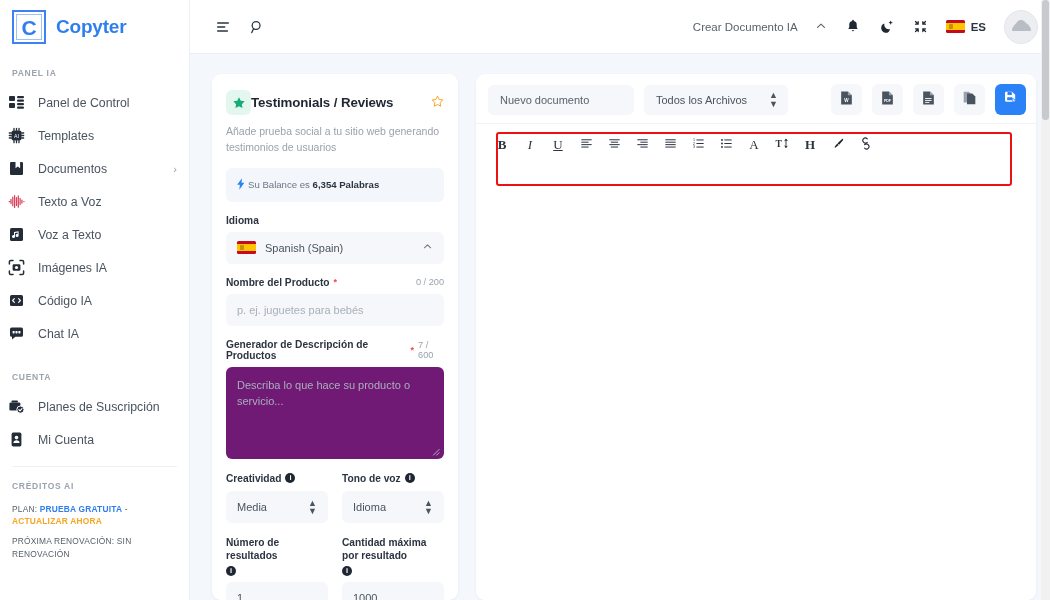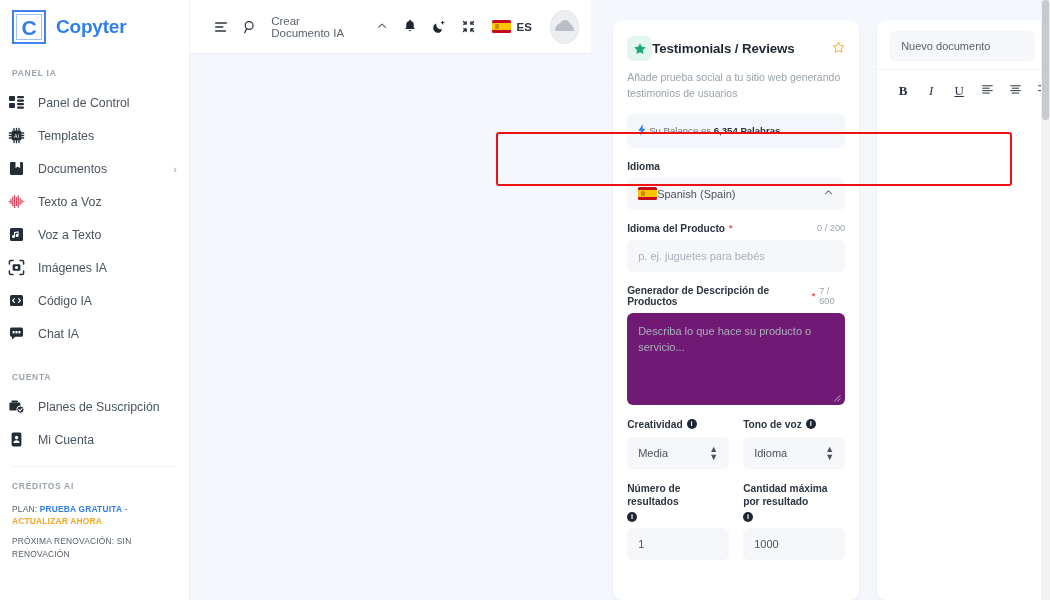--- a/index.html
+++ b/index.html
@@ -50,21 +50,21 @@
   .nav-caret { margin-left: auto; font-size: 11px; color: #99a1ab; }
   .side-divider { height: 1px; background: #edf0f4; margin: 10px 12px 0 12px; }
 
   .credits { padding: 4px 12px 0 12px; }
   .credit-line { font-size: 8.4px; color: #555e69; line-height: 1.45; letter-spacing: .2px; }
   .c-blue { color: #2f7ef0; font-weight: bold; }
   .c-orange { color: #f5a623; font-weight: bold; }
   .credit-line.second { margin-top: 8px; }
 
   
-  .main { flex: 1; display: flex; flex-direction: row; background: #f4f7fb; min-width: 0; }
+  .main { flex: 1; display: flex; flex-direction: column; background: #f4f7fb; min-width: 0; }
   .topbar {
     height: 54px; background: #fff; border-bottom: 1px solid #eceff3;
     display: flex; align-items: center; padding: 0 12px 0 18px; gap: 4px;
   }
   .tb-icon {
     width: 30px; height: 30px; display: flex; align-items: center; justify-content: center;
     cursor: pointer; border-radius: 5px; color: #2b3440;
   }
   .tb-spacer { flex: 1; }
   .tb-text { font-size: 11.5px; color: #5a626c; margin-right: 6px; }
@@ -118,21 +118,21 @@
 
   .f-label { font-size: 10.2px; font-weight: bold; color: #2b3440; margin-bottom: 6px; display: flex; align-items: center; gap: 4px; }
   .f-group { margin-top: 13px; }
   .req { color: #f0493e; font-size: 9px; }
   .counter { margin-left: auto; font-size: 9.2px; color: #9aa2ad; font-weight: normal; }
   .f-select, .f-input {
     width: 100%; background: #f5f7fa; border: none; border-radius: 6px;
     height: 32px; padding: 0 11px; font-size: 11px; color: #4a5460;
     font-family: "Liberation Sans", sans-serif; display: flex; align-items: center;
   }
-  .f-select { cursor: pointer; }
+  .f-select { cursor: pointer; gap: 9px; }
   .sel-label { font-size: 11px; color: #4a5460; }
   .sel-caret { margin-left: auto; color: #6d7682; font-size: 10px; }
   .f-input.placeholder { color: #a8b0ba; }
   .f-textarea {
     width: 100%; background: #701a75; border: none; border-radius: 6px;
     height: 92px; padding: 10px 11px; font-size: 11px; color: #a8b0ba;
     line-height: 1.5; position: relative; resize: none;
     font-family: "Liberation Sans", sans-serif;
   }
   .resize-grip {
@@ -452,21 +452,21 @@
             <span class="sel-caret">
               <svg viewBox="0 0 14 14" width="11" height="11">
                   <path d="M3 8.6L7 4.8l4 3.8" fill="none" stroke="#6d7682" stroke-width="1.3" stroke-linecap="round" stroke-linejoin="round"></path>
                 </svg>
             </span>
           </div>
         </div>
 
         <div class="f-group">
           <div class="f-label">
-            <span>Idioma del Producto</span>
+            <span>Nombre del Producto</span>
             <span class="req">*</span>
             <span class="counter">0 / 200</span>
           </div>
           <div class="f-input placeholder">p. ej. juguetes para bebés</div>
         </div>
 
         <div class="f-group">
           <div class="f-label">
             <span>Generador de Descripción de Productos</span>
             <span class="req">*</span>

